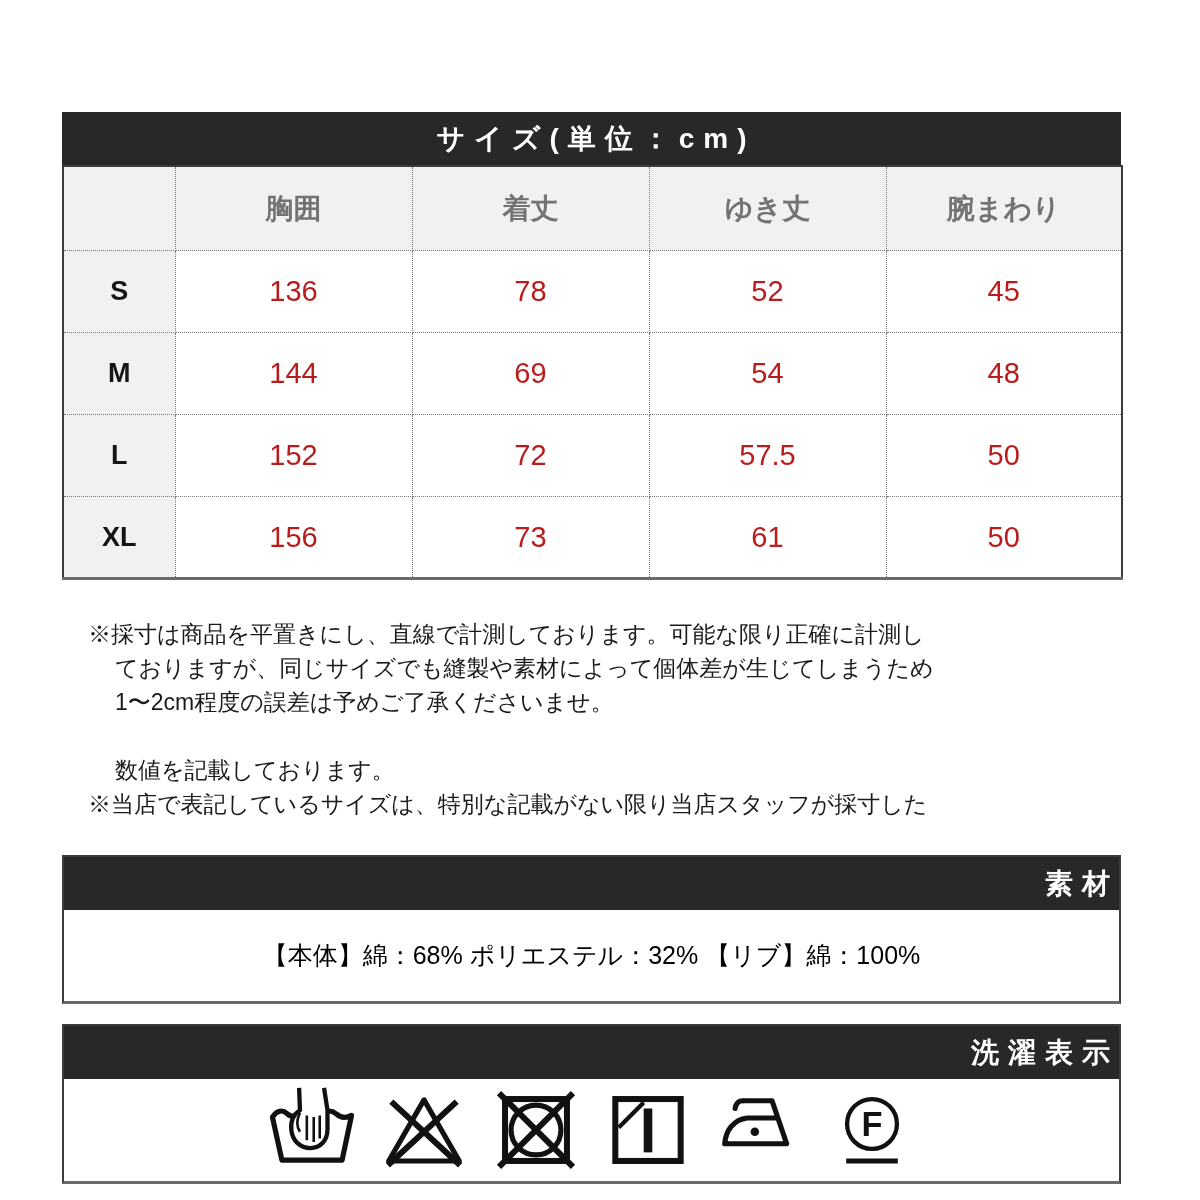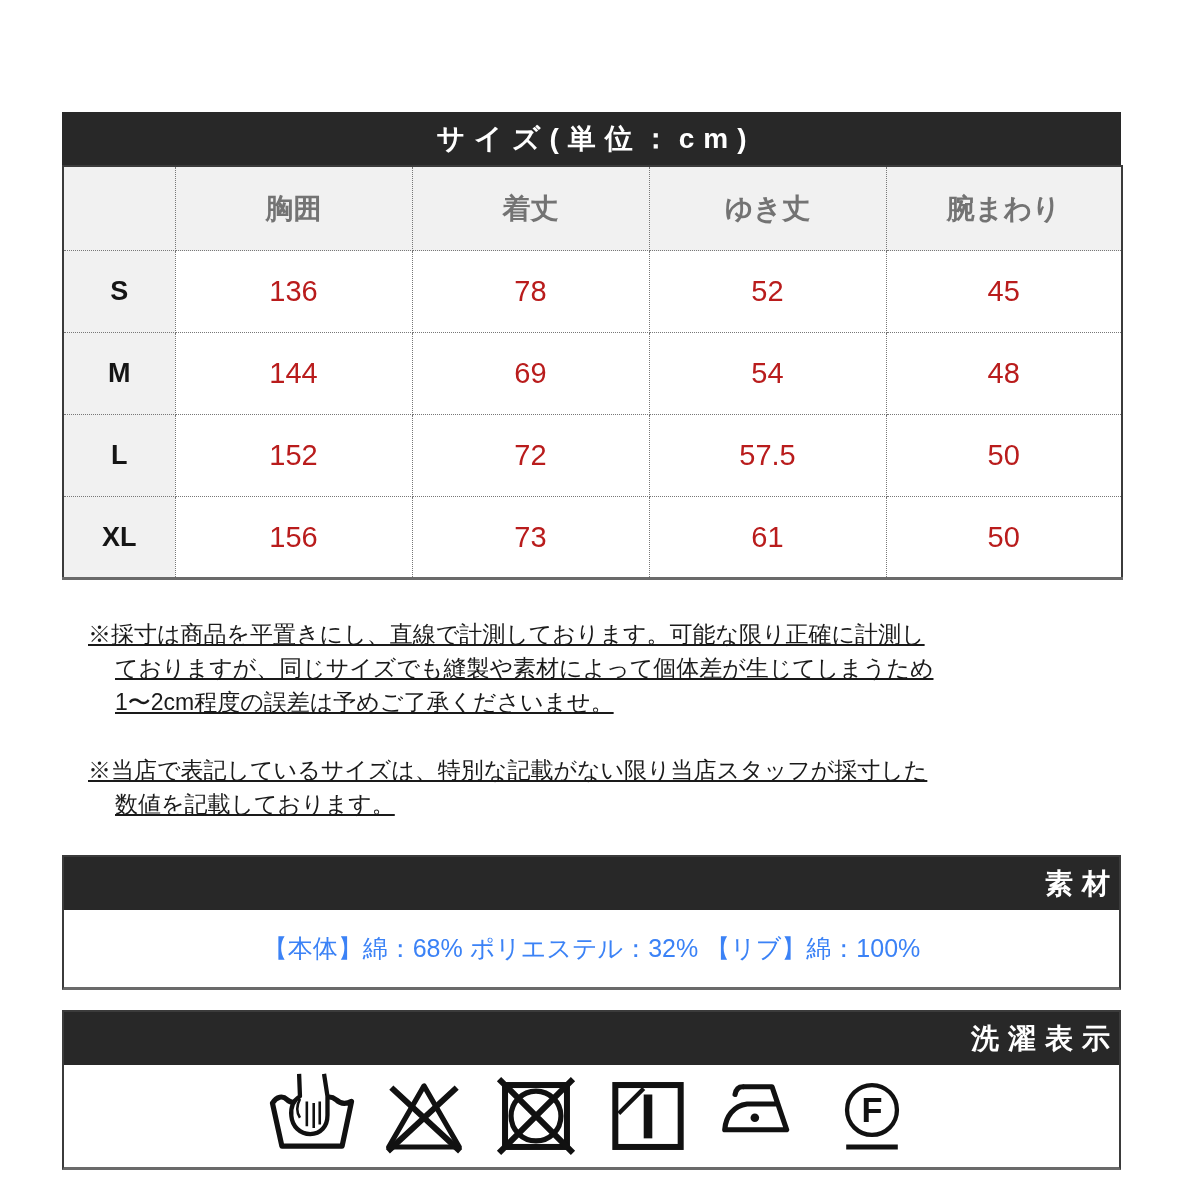--- a/index.html
+++ b/index.html
@@ -24,31 +24,31 @@
   }
   table.size-table th, table.size-table td{
     border:1px dotted #777;text-align:center;vertical-align:middle;padding:0;
   }
   tr.head-row th{height:83px;background:#f1f1f1;font-size:28px;font-weight:bold;color:#737373;}
   tr.data-row{height:82px;}
   tr.data-row th{background:#f1f1f1;font-size:27px;font-weight:bold;color:#151515;}
   tr.data-row td{font-size:29px;font-weight:400;color:#b91c1c;background:#fff;}
 
   
-  .notes{margin-top:37px;font-size:23px;line-height:34px;color:#1a1a1a;text-decoration:underline;}
+  .notes{margin-top:37px;font-size:23px;line-height:34px;color:#1a1a1a;}
   .note + .note{margin-top:34px;}
   .nl{margin-left:53px;}
   .nl.first{margin-left:26px;}
 
   
   .boxed{border:2px solid #3b3b3b;border-bottom:3px solid #6a6a6a;margin-top:34px;}
   .boxed .bar{margin:-0px;justify-content:flex-end;}
   .material-body{
-    height:77px;display:flex;align-items:center;justify-content:center;
-    font-size:25px;color:#3b82f6;background:#fff;
+    height:91px;display:flex;align-items:center;justify-content:center;
+    font-size:25px;color:#000000;background:#fff;
   }
   .laundry{margin-top:20px;}
   .icons-row{
     height:102px;display:flex;align-items:center;justify-content:center;
     gap:26px;background:#fff;
   }
   .care{width:86px;height:88px;display:block;}
 </style>
 </head>
 <body>
@@ -108,22 +108,22 @@
       </table>
     </section>
 
     <div class="notes">
       <div class="note">
         <div class="nl first">※採寸は商品を平置きにし、直線で計測しております。可能な限り正確に計測し</div>
         <div class="nl">ておりますが、同じサイズでも縫製や素材によって個体差が生じてしまうため</div>
         <div class="nl">1〜2cm程度の誤差は予めご了承くださいませ。</div>
       </div>
       <div class="note">
+        <div class="nl">数値を記載しております。</div>
         <div class="nl first">※当店で表記しているサイズは、特別な記載がない限り当店スタッフが採寸した</div>
-        <div class="nl">数値を記載しております。</div>
       </div>
     </div>
 
     <section class="boxed">
       <div class="bar">
         <span>素材</span>
       </div>
       <div class="material-body">
         <span>【本体】綿：68% ポリエステル：32% 【リブ】綿：100%</span>
       </div>

